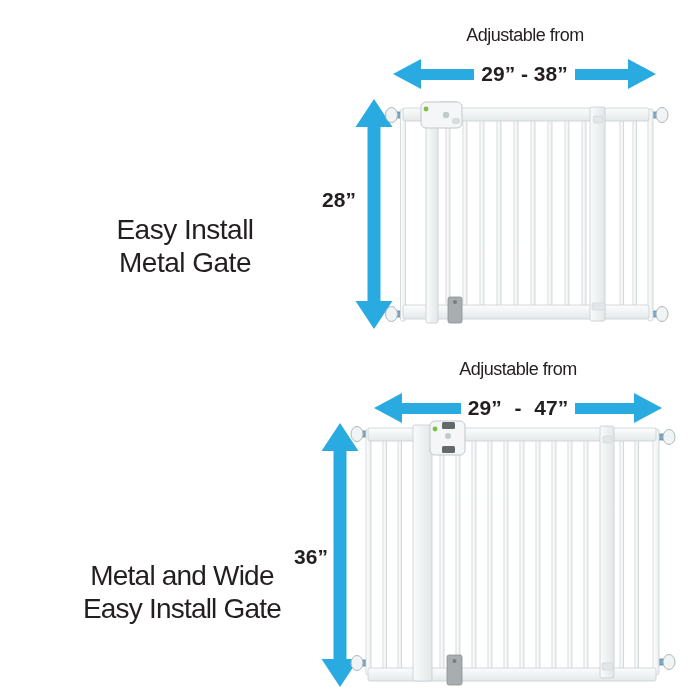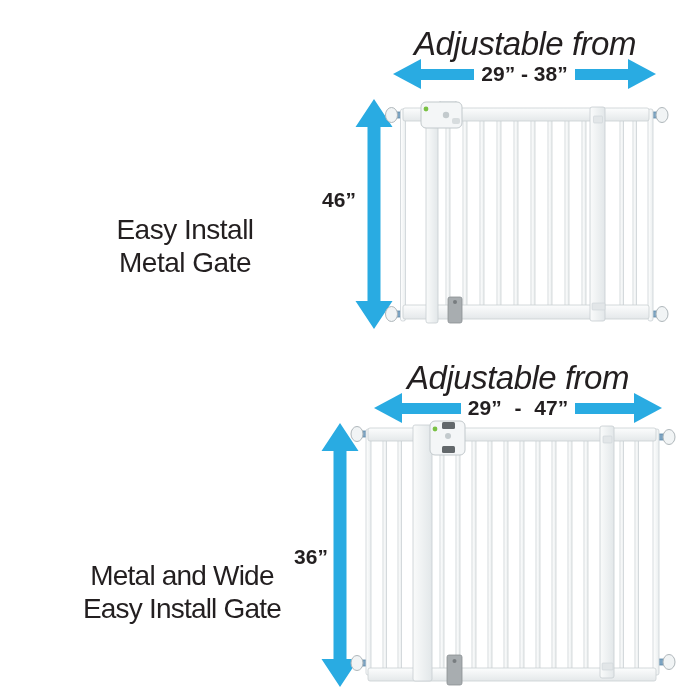--- a/index.html
+++ b/index.html
@@ -25,24 +25,23 @@
     line-height:33px;
     letter-spacing:-0.5px;
     color:var(--ink);
     margin-top:41px;
   }
   .s1-label{left:100px;top:172px;width:170px;}
   .s2-label{left:78px;top:518px;width:208px;letter-spacing:-0.8px;}
   .annot-title{
     position:absolute;
     text-align:center;
-    font-size:33px;
+    font-size:18px;
     letter-spacing:-0.5px;
     color:var(--ink);
-    font-style:italic;
   }
   .s1-title{left:393px;top:25px;width:264px;}
   .s2-title{left:374px;top:359px;width:288px;}
   .arrow-row{
     position:absolute;
     display:flex;
     align-items:center;
     height:34px;
   }
   .s1-arrow-row{left:393px;top:57px;width:263px;text-align:right;}
@@ -92,21 +91,21 @@
     <div class="h-arrow">
       <div class="h-shaft"></div>
       <div class="head-right"></div>
     </div>
   </div>
 
   <svg class="v-arrow s1-varrow" width="40" height="230" viewBox="0 0 40 230">
     <polygon points="20,0 38.5,28 26.5,28 26.5,202 38.5,202 20,230 1.5,202 13.5,202 13.5,28 1.5,28" fill="#29ABE2"></polygon>
   </svg>
 
-  <div class="dim-label s1-dim">46”</div>
+  <div class="dim-label s1-dim">28”</div>
 
   <svg class="gate s1-gate" width="286" height="228" viewBox="0 0 286 228">
     <defs>
       <linearGradient id="barV1" x1="0" y1="0" x2="1" y2="0">
         <stop offset="0" stop-color="#ffffff"></stop>
           <stop offset="1" stop-color="#eaeeef"></stop>
       </linearGradient>
       <linearGradient id="postV1" x1="0" y1="0" x2="1" y2="0">
         <stop offset="0" stop-color="#fafbfb"></stop>
           <stop offset="1" stop-color="#e2e7e9"></stop>

